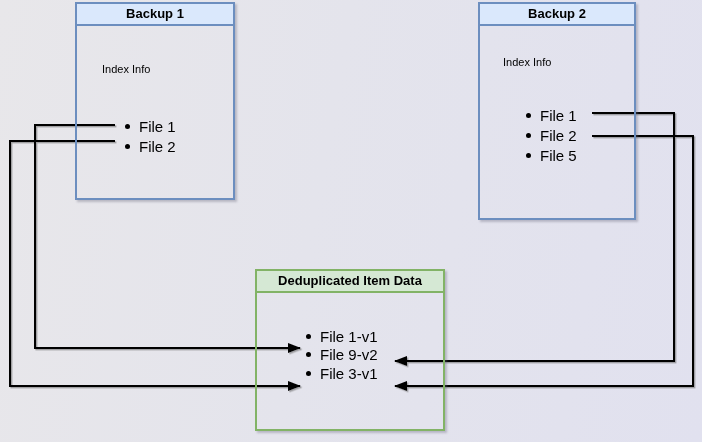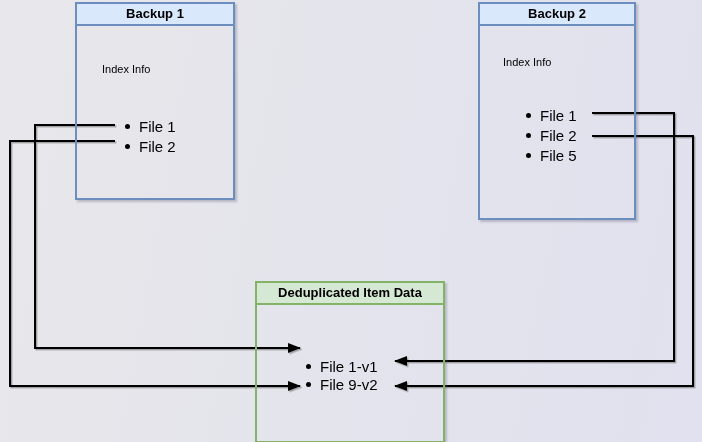--- a/index.html
+++ b/index.html
@@ -33,33 +33,33 @@
     line-height: 20px;
     text-align: center;
     font-size: 13px;
     font-weight: bold;
     white-space: nowrap;
   }
   .box.blue  .box-header { background: #dae8fc; border-bottom: 2px solid #6c8ebf; }
   .box.green .box-header { background: #d5e8d4; border-bottom: 2px solid #82b366; }
   #backup1-box { left: 75px;  top: 2px;   width: 160px; height: 198px; }
   #backup2-box { left: 478px; top: 2px;   width: 158px; height: 218px; }
-  #dedup-box   { left: 255px; top: 281px; width: 190px; height: 162px; }
+  #dedup-box   { left: 255px; top: 269px; width: 190px; height: 162px; }
   .index-label {
     position: absolute;
     font-size: 11px;
     line-height: 18px;
     white-space: nowrap;
   }
   #backup1-box .index-label { left: 25px; top: 56px; }
   #backup2-box .index-label { left: 23px; top: 49px; }
   .file-list { position: absolute; }
   #backup1-box .file-list { left: 48px; top: 112px; }
   #backup2-box .file-list { left: 46px; top: 101px; }
-  #dedup-box   .file-list { left: 49px; top: 56px; margin-top: 18px;  }
+  #dedup-box   .file-list { left: 49px; top: 56px;  }
   .file-row {
     display: flex;
     align-items: center;
     height: 20px;
     font-size: 15px;
     white-space: nowrap;
   }
   #dedup-box .file-row { height: 18.5px; }
   .dot {
     flex: 0 0 auto;
@@ -135,16 +135,20 @@
     </div>
     <div class="file-list">
       <div class="file-row">
         <span class="dot"></span>
         <span>File 1-v1</span>
       </div>
       <div class="file-row">
         <span class="dot"></span>
         <span>File 9-v2</span>
       </div>
+      <div class="file-row">
+        <span class="dot"></span>
+        <span>File 3-v1</span>
+      </div>
     </div>
   </div>
 
 </div>
 
 </body></html>

